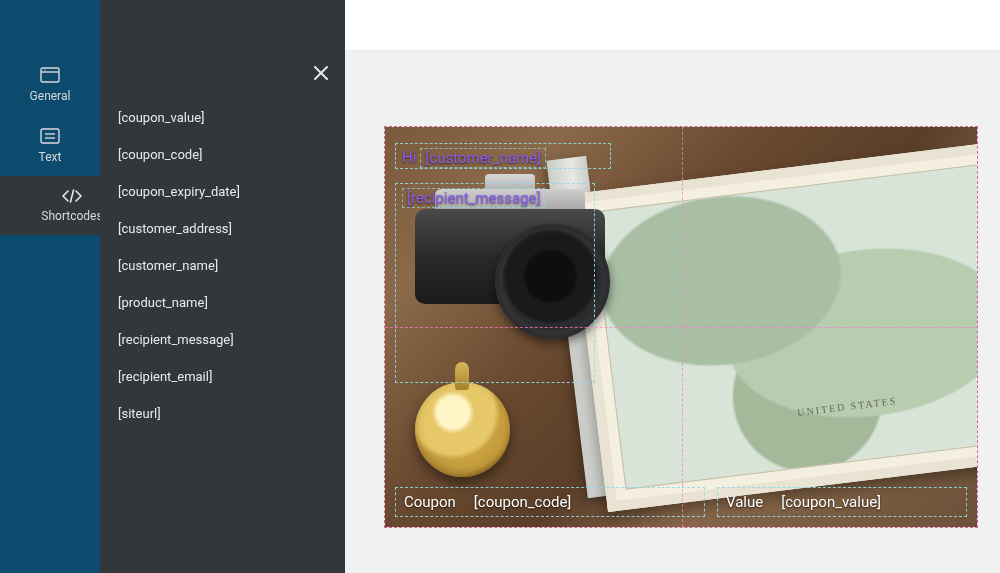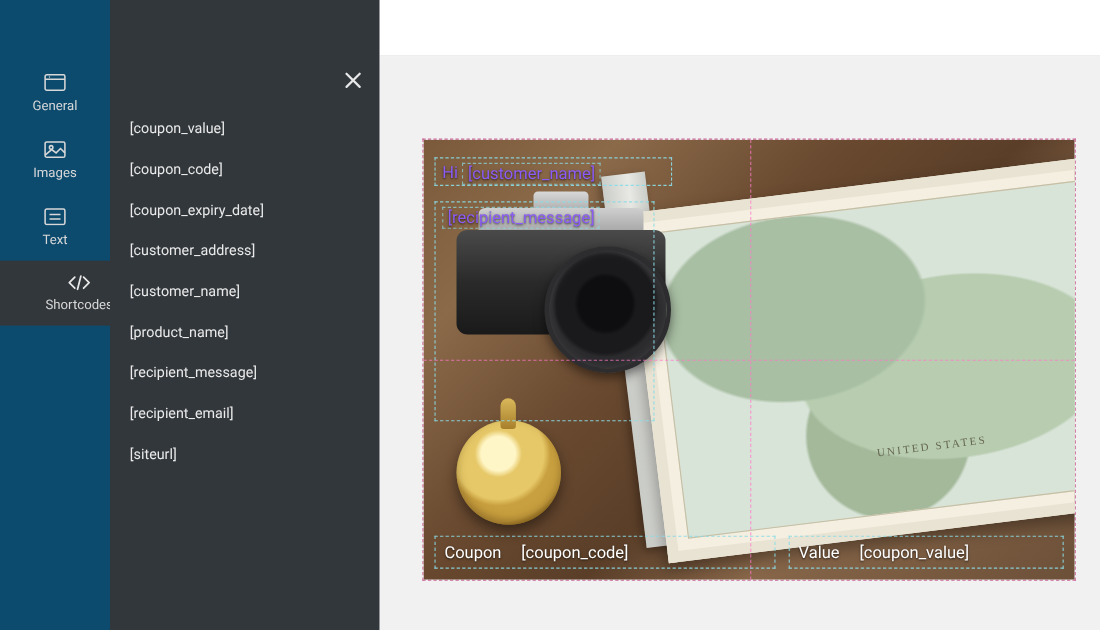--- a/index.html
+++ b/index.html
@@ -268,28 +268,20 @@
 <body>
 
 <div class="nav-rail">
   <div class="nav-item">
     <svg width="20" height="16" viewBox="0 0 20 16" fill="none" stroke="#d8d8d8" stroke-width="1.4">
       <rect x="1" y="1" width="18" height="14" rx="1.5"></rect>
       <line x1="1" y1="5" x2="19" y2="5"></line>
       <circle cx="5" cy="3" r="0.6" fill="#d8d8d8" stroke="none"></circle>
     </svg>
     <span>General</span>
-  </div>
-  <div class="nav-item">
-    <svg width="20" height="16" viewBox="0 0 20 16" fill="none" stroke="#d8d8d8" stroke-width="1.4">
-      <rect x="1" y="1" width="18" height="14" rx="1.5"></rect>
-      <circle cx="6.5" cy="6" r="1.6"></circle>
-      <path d="M1 13 L7 8 L11 11 L15 7 L19 11"></path>
-    </svg>
-    <span>Images</span>
   </div>
   <div class="nav-item">
     <svg width="20" height="16" viewBox="0 0 20 16" fill="none" stroke="#d8d8d8" stroke-width="1.4">
       <rect x="1" y="1" width="18" height="14" rx="1.5"></rect>
       <line x1="5" y1="6" x2="15" y2="6"></line>
       <line x1="5" y1="10" x2="15" y2="10"></line>
     </svg>
     <span>Text</span>
   </div>
   <div class="nav-item active">

